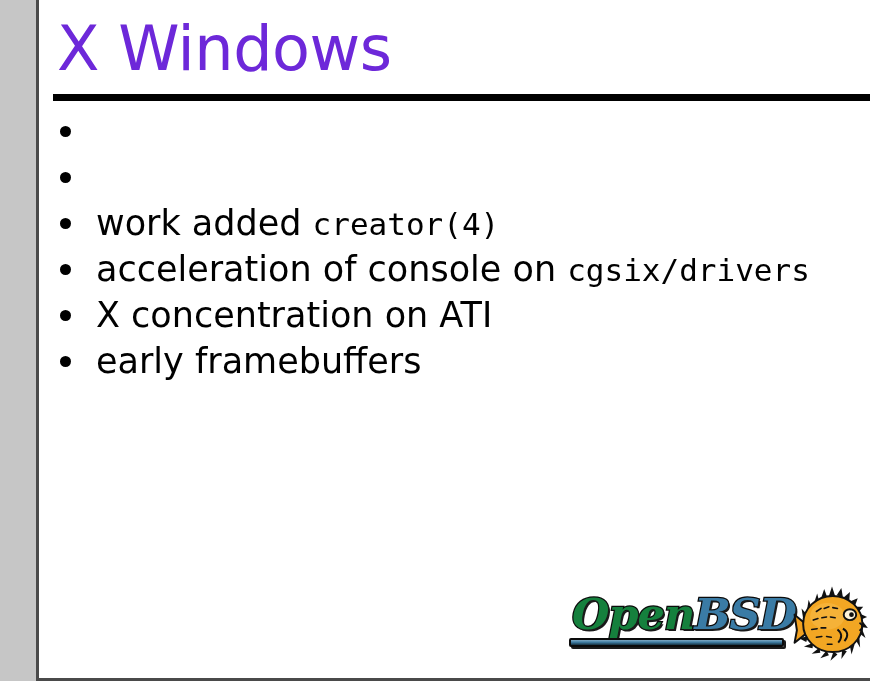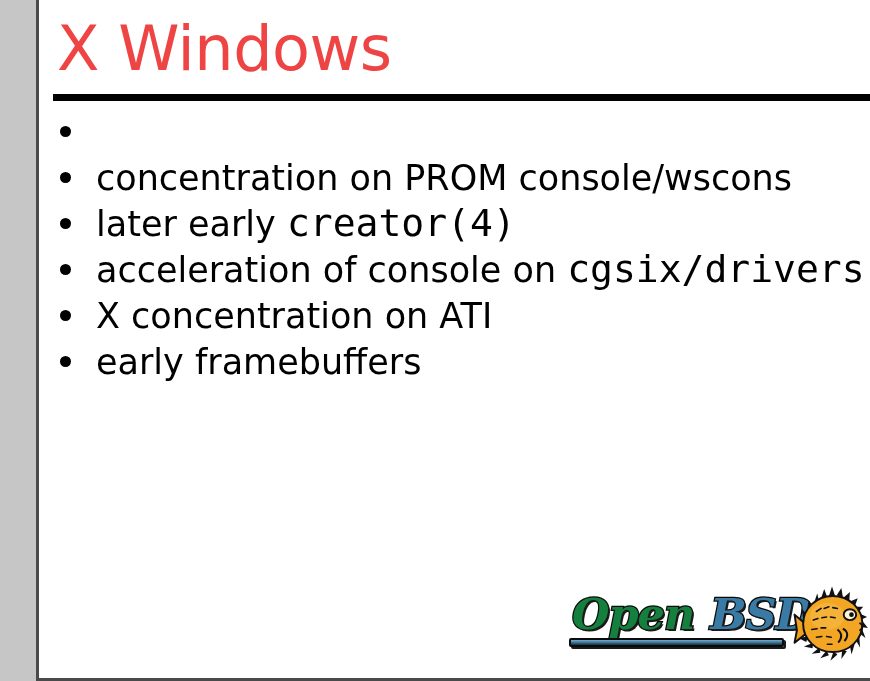--- a/index.html
+++ b/index.html
@@ -51,21 +51,21 @@
     height: 678px;
     background: #ffffff;
   }
   .slide-title {
     position: absolute;
     left: 18px;
     top: 11px;
     font-size: 62px;
     line-height: 76px;
     font-weight: normal;
-    color: #ef4444;
+    color: #6d28d9;
     letter-spacing: -0.5px;
     white-space: nowrap;
   }
   .title-rule {
     position: absolute;
     left: 14px;
     top: 94px;
     width: 817px;
     height: 7px;
     background: #000000;
@@ -92,21 +92,21 @@
     position: absolute;
     left: 7px;
     top: 18px;
     width: 11px;
     height: 11px;
     background: #000000;
     border-radius: 50%;
   }
   .mono {
     font-family: "DejaVu Sans Mono", monospace;
-    font-size: 38px;
+    font-size: 31px;
     letter-spacing: 0px;
   }
   
   .logo {
     position: absolute;
     left: 528px;
     top: 585px;
     width: 300px;
     height: 80px;
   }
@@ -133,21 +133,20 @@
     color: #15803d;
     -webkit-text-stroke: 2.5px #0b0b0b;
     paint-order: stroke fill;
     text-shadow: 2px 2px 0 #1a1a1a;
   }
   .logo-bsd {
     color: #3a7ba5;
     -webkit-text-stroke: 2.5px #0b0b0b;
     paint-order: stroke fill;
     text-shadow: 2px 2px 0 #1a1a1a;
-    margin-left: 16px;
   }
   .logo-bar {
     position: absolute;
     left: 2px;
     top: 47px;
     width: 215px;
     height: 9px;
     background: linear-gradient(#7fa9c4 0%, #3f7da3 45%, #15303f 100%);
     border: 2px solid #0b0b0b;
     border-radius: 2px;
@@ -177,26 +176,26 @@
 
     <ul class="bullet-list">
 
       <li class="bullet-item">
         <span class="bullet-dot"></span>
         <span class="mono"></span>
       </li>
 
       <li class="bullet-item">
         <span class="bullet-dot"></span>
-        <span>concentration on PROM console/wscons</span><span class="mono"></span>
-      </li>
-
-      <li class="bullet-item">
-        <span class="bullet-dot"></span>
-        <span>later early </span><span class="mono">creator(4)</span>
+        <span class="mono"></span>
+      </li>
+
+      <li class="bullet-item">
+        <span class="bullet-dot"></span>
+        <span>work added </span><span class="mono">creator(4)</span>
       </li>
 
       <li class="bullet-item">
         <span class="bullet-dot"></span>
         <span>acceleration of console on </span><span class="mono">cgsix/drivers</span>
       </li>
 
       <li class="bullet-item">
         <span class="bullet-dot"></span>
         <span>X concentration on ATI</span><span class="mono"></span>

